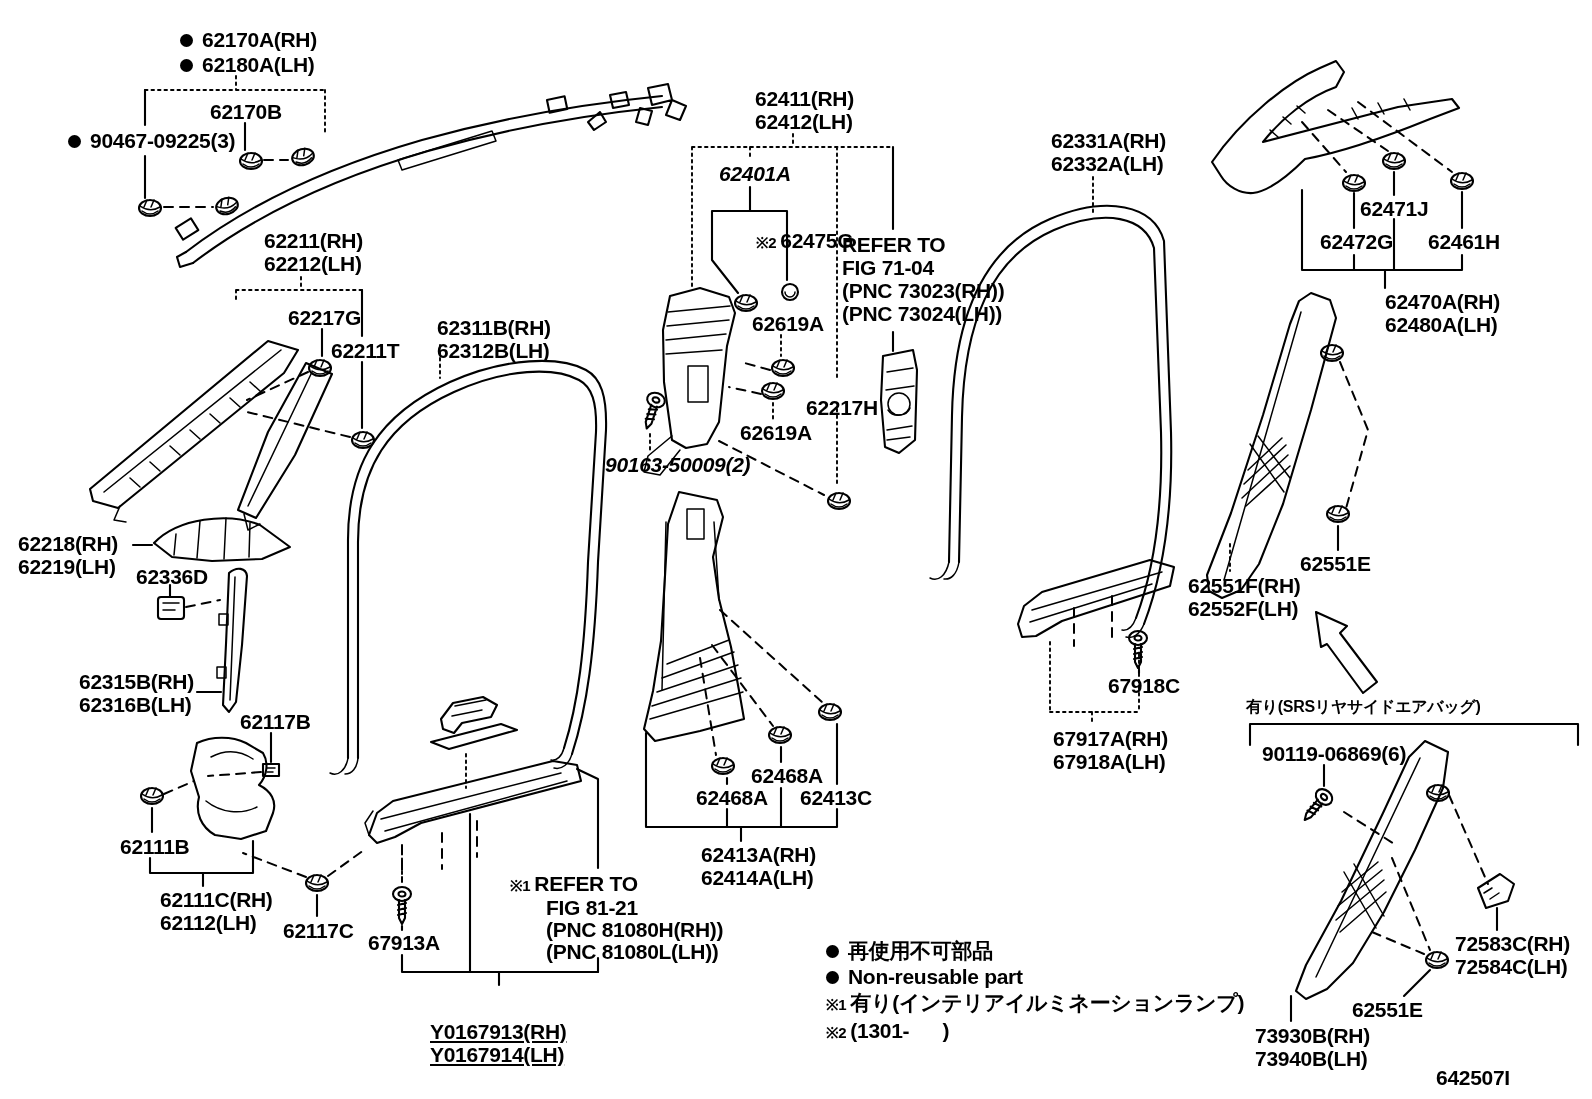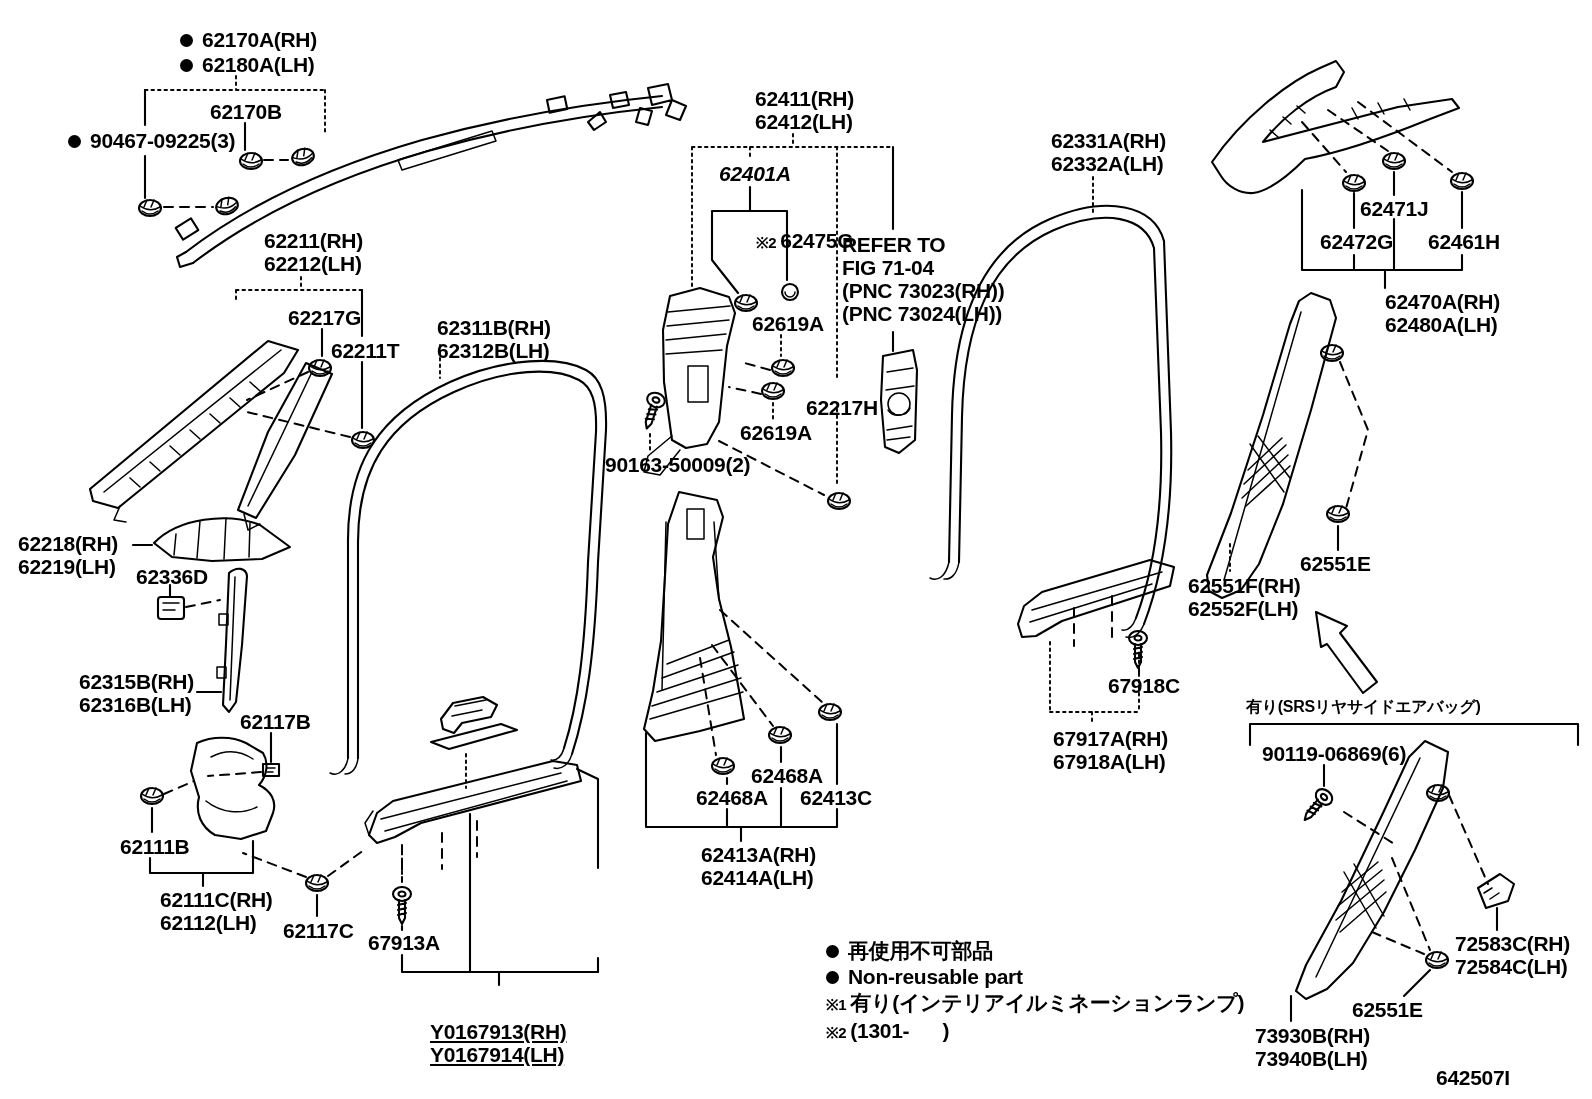--- a/index.html
+++ b/index.html
@@ -242,35 +242,36 @@
     <div class="lbl" style="left: 288px; top: 306px;"><span class="line"><span>62217G</span></span></div>
     <div class="lbl" style="left: 331px; top: 339px;"><span class="line"><span>62211T</span></span></div>
     <div class="lbl" style="left: 437px; top: 316px;"><span class="line"><span>62311B(RH)</span></span><span class="line"><span>62312B(LH)</span></span></div>
     <div class="lbl" style="left: 755px; top: 87px;"><span class="line"><span>62411(RH)</span></span><span class="line"><span>62412(LH)</span></span></div>
     <div class="lbl" style="left: 719px; top: 162px; font-style: italic;"><span class="line"><span>62401A</span></span></div>
     <div class="lbl" style="left: 722px; top: 229px; margin-left: 34px;"><span class="line"><span class="note">※2</span><span>62475G</span></span></div>
     <div class="lbl" style="left: 842px; top: 233px; line-height: 23px;"><span class="line"><span>REFER TO</span></span><span class="line"><span>FIG 71-04</span></span><span class="line"><span>(PNC 73023(RH))</span></span><span class="line"><span>(PNC 73024(LH))</span></span></div>
     <div class="lbl" style="left: 752px; top: 312px;"><span class="line"><span>62619A</span></span></div>
     <div class="lbl" style="left: 806px; top: 385px; margin-top: 11px;"><span class="line"><span>62217H</span></span></div>
     <div class="lbl" style="left: 740px; top: 421px;"><span class="line"><span>62619A</span></span></div>
-    <div class="lbl" style="left: 605px; top: 453px;"><span class="line"><span>90163-50009(2)</span></span></div>
+    <div class="lbl" style="left: 605px; top: 453px; font-style: italic;"><span class="line"><span>90163-50009(2)</span></span></div>
     <div class="lbl" style="left: 1051px; top: 129px;"><span class="line"><span>62331A(RH)</span></span><span class="line"><span>62332A(LH)</span></span></div>
     <div class="lbl" style="left: 1360px; top: 197px;"><span class="line"><span>62471J</span></span></div>
     <div class="lbl" style="left: 1320px; top: 230px;"><span class="line"><span>62472G</span></span></div>
     <div class="lbl" style="left: 1428px; top: 230px;"><span class="line"><span>62461H</span></span></div>
     <div class="lbl" style="left: 1347px; top: 290px; margin-left: 38px;"><span class="line"><span>62470A(RH)</span></span><span class="line"><span>62480A(LH)</span></span></div>
     <div class="lbl" style="left: 18px; top: 532px;"><span class="line"><span>62218(RH)</span></span><span class="line"><span>62219(LH)</span></span></div>
     <div class="lbl" style="left: 136px; top: 565px;"><span class="line"><span>62336D</span></span></div>
     <div class="lbl" style="left: 79px; top: 670px;"><span class="line"><span>62315B(RH)</span></span><span class="line"><span>62316B(LH)</span></span></div>
     <div class="lbl" style="left: 240px; top: 710px;"><span class="line"><span>62117B</span></span></div>
     <div class="lbl" style="left: 120px; top: 835px; text-align: right;"><span class="line"><span>62111B</span></span></div>
     <div class="lbl" style="left: 160px; top: 888px;"><span class="line"><span>62111C(RH)</span></span><span class="line"><span>62112(LH)</span></span></div>
     <div class="lbl" style="left: 283px; top: 919px;"><span class="line"><span>62117C</span></span></div>
     <div class="lbl" style="left: 368px; top: 931px;"><span class="line"><span>67913A</span></span></div>
     <div class="lbl" style="left: 430px; top: 1020px; text-decoration: underline;"><span class="line"><span>Y0167913(RH)</span></span><span class="line"><span>Y0167914(LH)</span></span></div>
+    <div class="lbl" style="left: 510px; top: 873px; line-height: 22px;"><span class="line"><span class="note">※1</span><span>REFER TO</span></span><span class="line ind"><span>FIG 81-21</span></span><span class="line ind"><span>(PNC 81080H(RH))</span></span><span class="line ind"><span>(PNC 81080L(LH))</span></span></div>
     <div class="lbl" style="left: 751px; top: 764px;"><span class="line"><span>62468A</span></span></div>
     <div class="lbl" style="left: 696px; top: 786px;"><span class="line"><span>62468A</span></span></div>
     <div class="lbl" style="left: 800px; top: 786px;"><span class="line"><span>62413C</span></span></div>
     <div class="lbl" style="left: 701px; top: 843px;"><span class="line"><span>62413A(RH)</span></span><span class="line"><span>62414A(LH)</span></span></div>
     <div class="lbl" style="left: 1108px; top: 674px;"><span class="line"><span>67918C</span></span></div>
     <div class="lbl" style="left: 1053px; top: 727px;"><span class="line"><span>67917A(RH)</span></span><span class="line"><span>67918A(LH)</span></span></div>
     <div class="lbl" style="left: 1188px; top: 574px;"><span class="line"><span>62551F(RH)</span></span><span class="line"><span>62552F(LH)</span></span></div>
     <div class="lbl" style="left: 1300px; top: 552px;"><span class="line"><span>62551E</span></span></div>
     <div class="lbl" style="left: 1246px; top: 695px; font-size: 16px;"><span class="line"><span>有り(SRSリヤサイドエアバッグ)</span></span></div>
     <div class="lbl" style="left: 1262px; top: 742px;"><span class="line"><span>90119-06869(6)</span></span></div>

